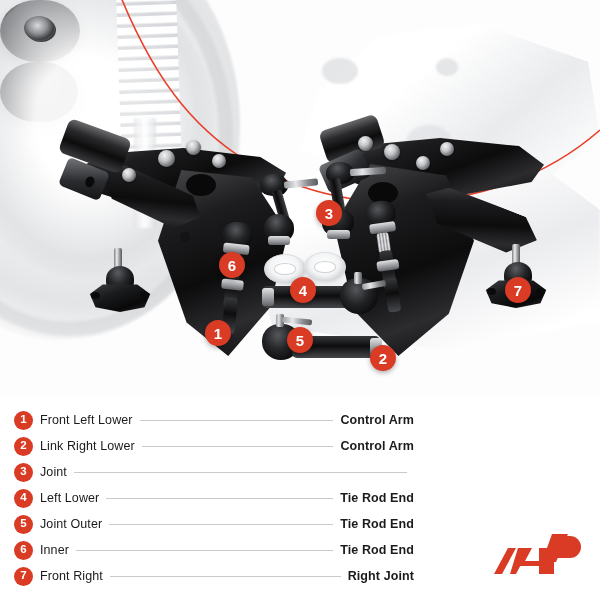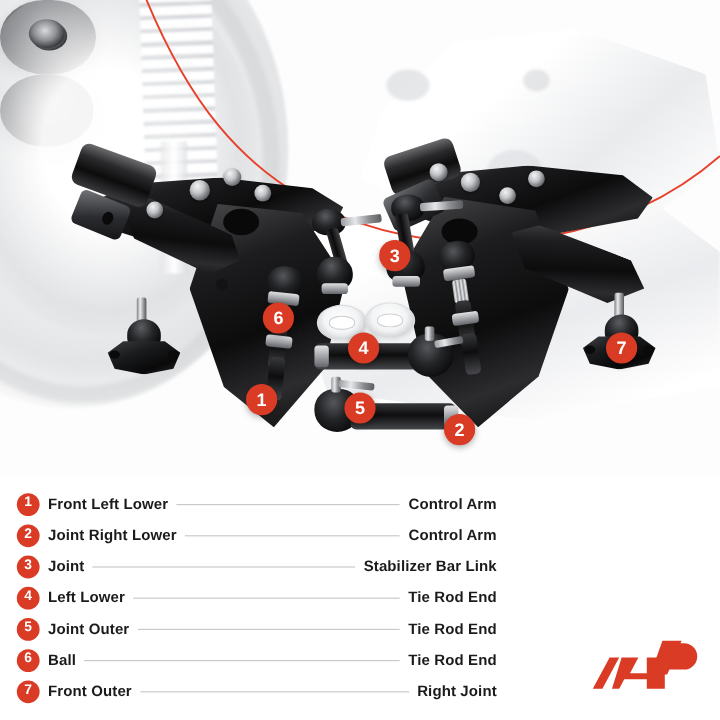--- a/index.html
+++ b/index.html
@@ -307,21 +307,21 @@
     font-weight: bold;
     display: flex;
     align-items: center;
     justify-content: center;
     line-height: 1;
   }
   .legend-left {
     flex: 0 0 auto;
     margin-left: 7px;
     font-size: 12.5px;
-    font-weight: bold;
+    font-weight: normal;
     color: #1b1b1b;
     white-space: nowrap;
     letter-spacing: .1px;
   }
   .legend-line {
     flex: 1 1 auto;
     height: 1px;
     background: #c9cacc;
     margin: 0 7px;
   }
@@ -471,56 +471,55 @@
 
     <div class="legend-row" style="top:12px;">
       <div class="legend-badge" style="background: rgb(217, 59, 37);">1</div>
       <div class="legend-left">Front Left Lower</div>
       <div class="legend-line"></div>
       <div class="legend-right">Control Arm</div>
     </div>
 
     <div class="legend-row" style="top:38px;">
       <div class="legend-badge" style="background: rgb(217, 59, 37);">2</div>
-      <div class="legend-left">Joint Right Lower</div>
+      <div class="legend-left">Link Right Lower</div>
       <div class="legend-line"></div>
       <div class="legend-right">Control Arm</div>
     </div>
 
     <div class="legend-row" style="top:64px;">
       <div class="legend-badge" style="background: rgb(217, 59, 37);">3</div>
       <div class="legend-left">Joint</div>
       <div class="legend-line"></div>
-      <div class="legend-right">Stabilizer Bar Link</div>
     </div>
 
     <div class="legend-row" style="top:90px;">
       <div class="legend-badge" style="background: rgb(217, 59, 37);">4</div>
       <div class="legend-left">Left Lower</div>
       <div class="legend-line"></div>
       <div class="legend-right">Tie Rod End</div>
     </div>
 
     <div class="legend-row" style="top:116px;">
       <div class="legend-badge" style="background: rgb(217, 59, 37);">5</div>
       <div class="legend-left">Joint Outer</div>
       <div class="legend-line"></div>
       <div class="legend-right">Tie Rod End</div>
     </div>
 
     <div class="legend-row" style="top:142px;">
       <div class="legend-badge" style="background: rgb(217, 59, 37);">6</div>
-      <div class="legend-left">Ball</div>
+      <div class="legend-left">Inner</div>
       <div class="legend-line"></div>
       <div class="legend-right">Tie Rod End</div>
     </div>
 
     <div class="legend-row" style="top:168px;">
       <div class="legend-badge" style="background: rgb(217, 59, 37);">7</div>
-      <div class="legend-left">Front Outer</div>
+      <div class="legend-left">Front Right</div>
       <div class="legend-line"></div>
       <div class="legend-right">Right Joint</div>
     </div>
   </div>
 
   <svg id="logo" viewBox="0 0 96 52">
     <g id="logo-shapes" fill="#D93B25">
       <polygon points="2,46 16,20 24,20 10,46"></polygon>
       <polygon points="26,20 40,20 33,33 47,33 47,20 62,20 62,46 47,46 47,38 28,38 34,27 24,46 18,46"></polygon>
       <path d="M 64 8 L 78 8 A 11 11 0 0 1 78 30 L 64 30 Z"></path>

